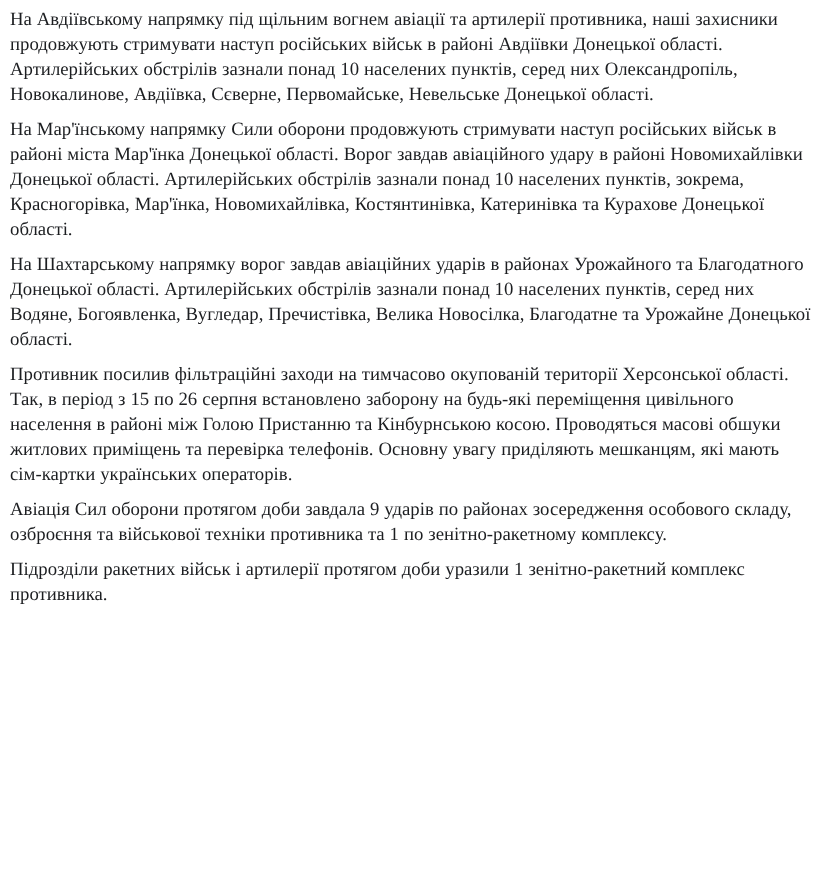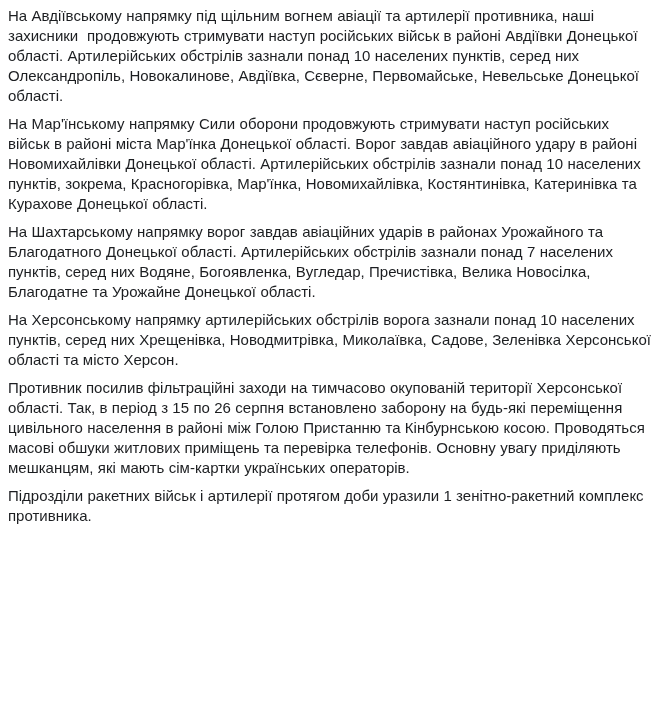--- a/index.html
+++ b/index.html
@@ -20,25 +20,26 @@
     font-family: "Liberation Sans", "DejaVu Sans", sans-serif;
     font-size: 15px;
     line-height: 20px;
     color: #1c1e21;
     text-align: left;
   }
   .para {
     margin: 0 0 8px 0;
     white-space: pre-wrap;       
     word-spacing: 0.2px;
+    font-family: Liberation Serif, serif;
   }
 </style>
 </head>
 <body>
 
 <main class="doc">
   <p class="para">На Авдіївському напрямку під щільним вогнем авіації та артилерії противника, наші захисники  продовжують стримувати наступ російських військ в районі Авдіївки Донецької області. Артилерійських обстрілів зазнали понад 10 населених пунктів, серед них Олександропіль, Новокалинове, Авдіївка, Сєверне, Первомайське, Невельське Донецької області.</p>
   <p class="para">На Мар'їнському напрямку Сили оборони продовжують стримувати наступ російських військ в районі міста Мар'їнка Донецької області. Ворог завдав авіаційного удару в районі Новомихайлівки Донецької області. Артилерійських обстрілів зазнали понад 10 населених пунктів, зокрема, Красногорівка, Мар'їнка, Новомихайлівка, Костянтинівка, Катеринівка та Курахове Донецької області.</p>
-  <p class="para">На Шахтарському напрямку ворог завдав авіаційних ударів в районах Урожайного та Благодатного Донецької області. Артилерійських обстрілів зазнали понад 7 населених пунктів, серед них Водяне, Богоявленка, Вугледар, Пречистівка, Велика Новосілка, Благодатне та Урожайне Донецької області.</p>
-  <p class="para">На Херсонському напрямку артилерійських обстрілів ворога зазнали понад 10 населених пунктів, серед них Хрещенівка, Новодмитрівка, Миколаївка, Садове, Зеленівка Херсонської області та місто Херсон.</p>
+  <p class="para">На Шахтарському напрямку ворог завдав авіаційних ударів в районах Урожайного та Благодатного Донецької області. Артилерійських обстрілів зазнали понад 10 населених пунктів, серед них Водяне, Богоявленка, Вугледар, Пречистівка, Велика Новосілка, Благодатне та Урожайне Донецької області.</p>
   <p class="para">Противник посилив фільтраційні заходи на тимчасово окупованій території Херсонської області. Так, в період з 15 по 26 серпня встановлено заборону на будь-які переміщення цивільного населення в районі між Голою Пристанню та Кінбурнською косою. Проводяться масові обшуки житлових приміщень та перевірка телефонів. Основну увагу приділяють мешканцям, які мають сім-картки українських операторів.</p>
+  <p class="para">Авіація Сил оборони протягом доби завдала 9 ударів по районах зосередження особового складу, озброєння та військової техніки противника та 1 по зенітно-ракетному комплексу.</p>
   <p class="para">Підрозділи ракетних військ і артилерії протягом доби уразили 1 зенітно-ракетний комплекс противника.</p>
 </main>
 
 </body></html>

